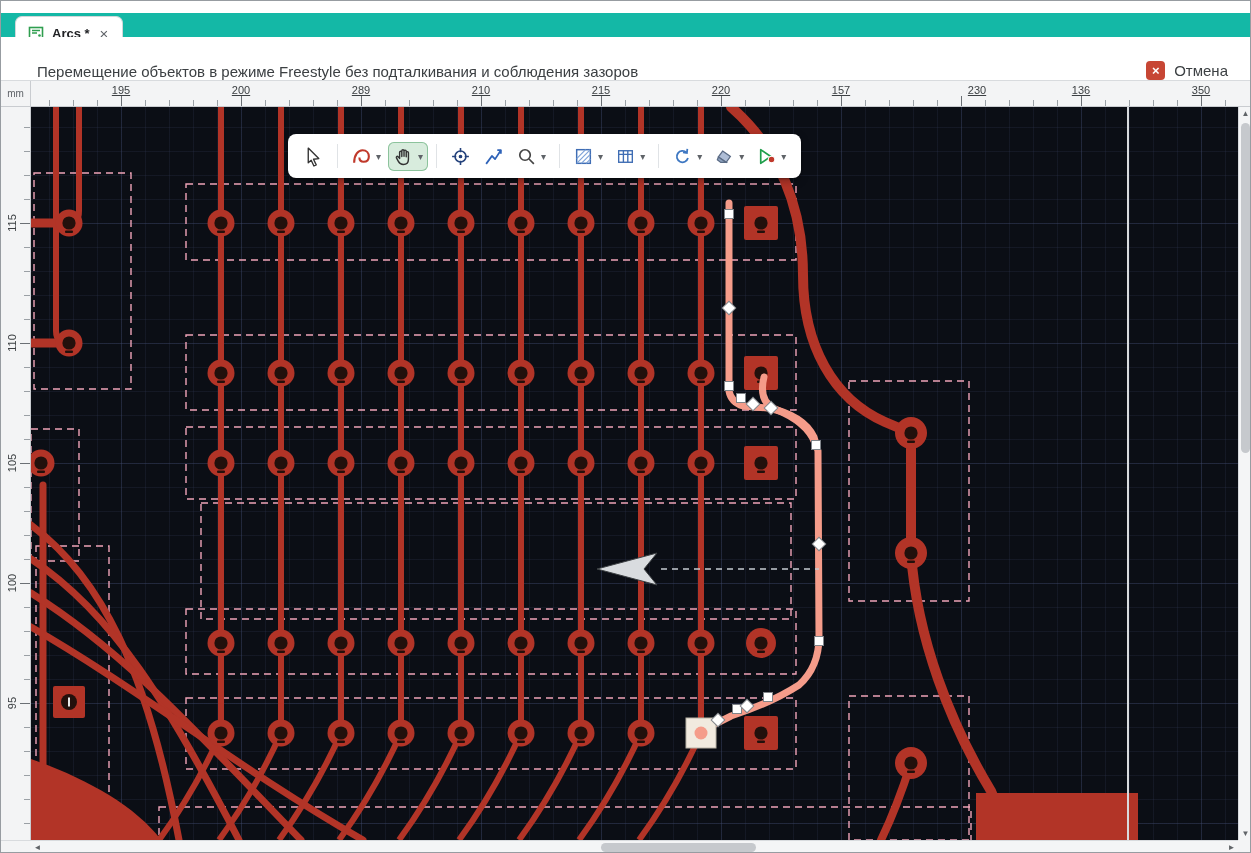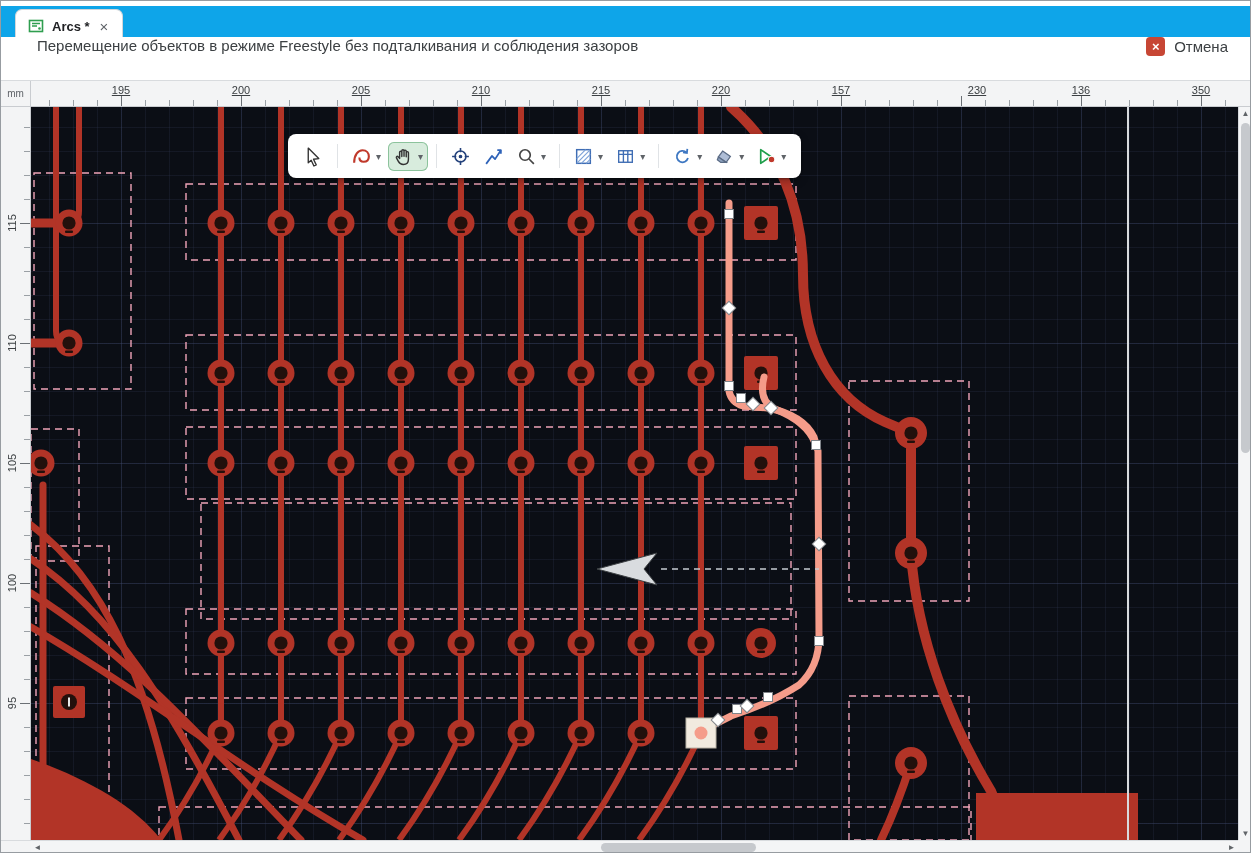--- a/index.html
+++ b/index.html
@@ -1,26 +1,26 @@
 <!DOCTYPE html>
 <html><head>
 <meta charset="utf-8">
 <style>
   html,body{margin:0;padding:0;background:#cfd2d6;font-family:"Liberation Sans",sans-serif;}
   .window{position:relative;width:1251px;height:853px;background:#fff;border:1px solid #979ca1;box-sizing:border-box;overflow:hidden;}
 
   
-  .tabstrip{position:absolute;left:0;top:5px;width:100%;height:36px;background:#0ea5e9;border-bottom:1px solid #d3d6d9;box-sizing:border-box;}
+  .tabstrip{position:absolute;left:0;top:12px;width:100%;height:36px;background:#14b8a6;border-bottom:1px solid #d3d6d9;box-sizing:border-box;}
   .tab{position:absolute;left:14px;top:3px;height:33px;background:#fff;border:1px solid #d3d6d9;border-bottom:none;border-radius:7px 7px 0 0;display:flex;align-items:center;gap:8px;padding:0 12px;box-sizing:border-box;}
   .tab-title{font-size:13px;font-weight:bold;color:#202124;}
   .tab-close{font-size:15px;color:#5f6368;line-height:1;padding:0 2px;cursor:default;}
   .tab-icon svg{display:block;}
 
   
-  .hintbar{position:absolute;left:0;top:36px;width:100%;height:44px;background:#fff;border-bottom:1px solid #d8dbde;display:flex;align-items:flex-start;box-sizing:border-box;}
+  .hintbar{position:absolute;left:0;top:36px;width:100%;height:44px;background:#fff;border-bottom:1px solid #d8dbde;display:flex;align-items:flex-end;box-sizing:border-box;}
   .hint-hand{margin-left:24px;display:flex;}
   .hint-text{margin-left:12px;font-size:15px;color:#3c4043;}
   .hint-spacer{flex:1;}
   .cancel-group{display:flex;align-items:center;gap:9px;margin-right:22px;}
   .cancel-x{width:19px;height:19px;background:#c74634;border-radius:4px;color:#fff;font-size:13px;font-weight:bold;display:flex;align-items:center;justify-content:center;line-height:1;}
   .cancel-label{font-size:15px;color:#3c4043;}
 
   
   .ruler-corner{position:absolute;left:0;top:80px;width:30px;height:26px;background:#f3f4f5;border-bottom:1px solid #c9ccd0;border-right:1px solid #c9ccd0;box-sizing:border-box;font-size:10px;color:#5f6368;display:flex;align-items:center;justify-content:center;}
   #hruler{position:absolute;left:30px;top:80px;width:1207px;height:26px;background:#f3f4f5;border-bottom:1px solid #c9ccd0;box-sizing:border-box;overflow:hidden;}
@@ -144,21 +144,21 @@
       <div class="htick" style="left: 1098px;"></div>
       <div class="htick" style="left: 1122px;"></div>
       <div class="htick" style="left: 1146px;"></div>
       <div class="htick" style="left: 1170px;"></div>
       <div class="htick" style="left: 1194px;"></div>
       <div class="htick major" style="left: 90px;"></div>
       <div class="hlabel" style="left: 90px;">195</div>
       <div class="htick major" style="left: 210px;"></div>
       <div class="hlabel" style="left: 210px;">200</div>
       <div class="htick major" style="left: 330px;"></div>
-      <div class="hlabel" style="left: 330px;">205</div>
+      <div class="hlabel" style="left: 330px;">289</div>
       <div class="htick major" style="left: 450px;"></div>
       <div class="hlabel" style="left: 450px;">210</div>
       <div class="htick major" style="left: 570px;"></div>
       <div class="hlabel" style="left: 570px;">215</div>
       <div class="htick major" style="left: 690px;"></div>
       <div class="hlabel" style="left: 690px;">220</div>
       <div class="htick major" style="left: 810px;"></div>
       <div class="hlabel" style="left: 810px;">157</div>
       <div class="htick major" style="left: 930px;"></div>
       <div class="hlabel" style="left: 930px; margin-left: 16px;">230</div>

